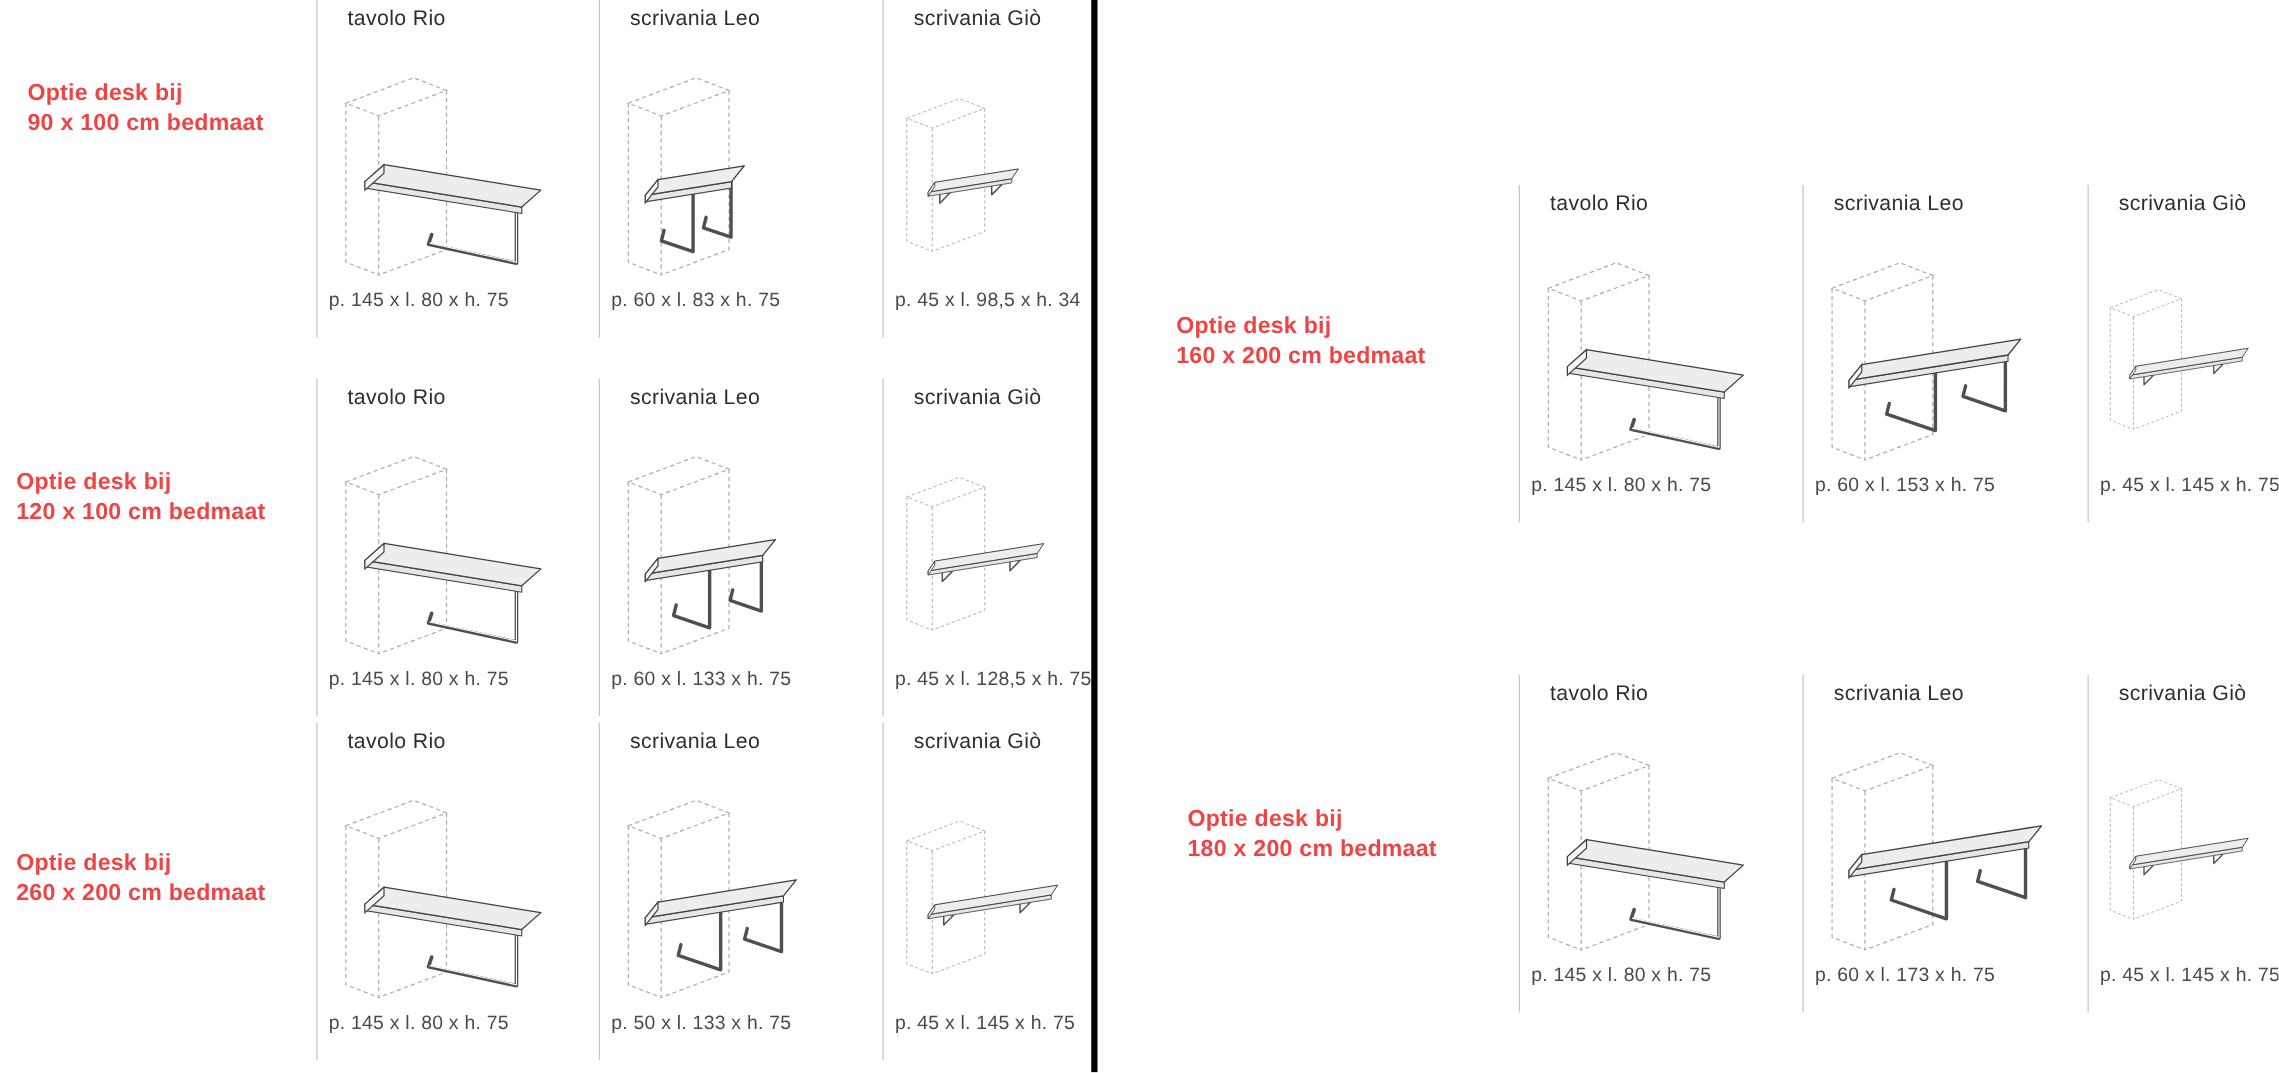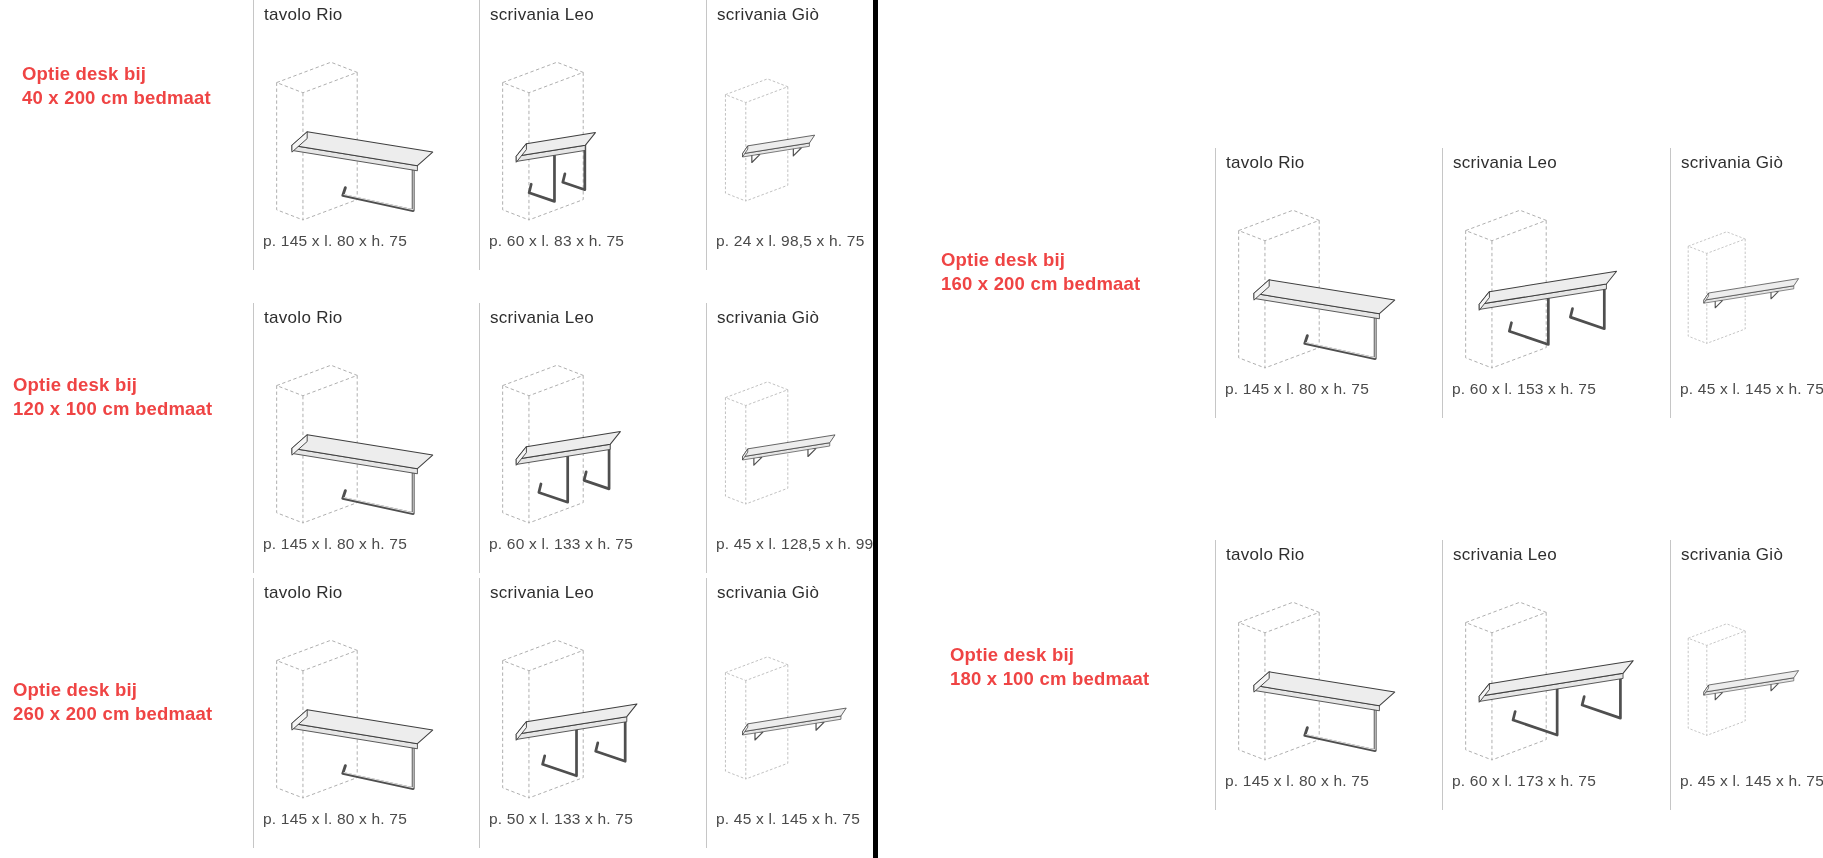--- a/index.html
+++ b/index.html
@@ -7,39 +7,39 @@
     position:relative;width:1823px;height:858px;background:#ffffff;
     font-family:"Liberation Sans",sans-serif;overflow:hidden;
   }
   .divider{position:absolute;top:0;width:5px;height:858px;background:#000;}
   .row-label{
     position:absolute;font-weight:bold;font-size:18.5px;line-height:24px;
     color:#ef4444;white-space:nowrap;letter-spacing:.2px;
   }
   .cell{position:absolute;height:270px;border-left:1px solid #c6c6c6;}
   .cell-title{
-    position:absolute;top:5px;left:10px;font-size:17px;color:#2e2e2e;
+    position:absolute;top:5px;left:24px;font-size:17px;color:#2e2e2e;
     letter-spacing:.3px;white-space:nowrap;
   }
   .cell-dims{
     position:absolute;bottom:20px;left:9px;font-size:15.5px;color:#4a4a4a;
     letter-spacing:.2px;white-space:nowrap;
   }
   .drawing{position:absolute;top:30px;left:4px;right:8px;bottom:28px;}
   .drawing svg{width:100%;height:100%;display:block;}
 </style>
 </head>
 <body>
 
 <div class="canvas">
   <div class="divider" style="left:873px;"></div>
   <div id="sections">
       <div class="row-label" style="left:22px;top:62px;">
         <div>Optie desk bij</div>
-        <div>40 x 200 cm bedmaat</div>
+        <div>90 x 100 cm bedmaat</div>
       </div>
       <div class="cell" style="left:253px;top:0px;width:222px;height:270px;">
           <div class="cell-title">tavolo Rio</div>
           <div class="drawing">
           <svg viewBox="0 0 230 250" preserveAspectRatio="xMinYMid meet">
             <g fill="none" stroke="#a9a9a9" stroke-width="1.1" stroke-dasharray="4 3">
       <path d="M22,62 L86,38 L117,50 L53,74 Z"></path>
       <path d="M22,62 L22,212 L53,224 L53,74"></path>
       <path d="M117,50 L117,200 L53,224"></path>
     </g>
@@ -85,21 +85,21 @@
     </g>
             <g>
     <path d="M62.2,151.4 L62.2,165.4 L74.2,153.4 Z" fill="#ffffff" stroke="#4f4f4f" stroke-width="1.8" stroke-linejoin="round"></path>
     <path d="M125.4,141.3 L125.4,155.3 L137.4,143.3 Z" fill="#ffffff" stroke="#4f4f4f" stroke-width="1.8" stroke-linejoin="round"></path>
     <path d="M48,152 L149.9,135.7 L149.9,140.7 L48,157 Z" fill="#e6e6e6" stroke="#3f3f3f" stroke-width="1"></path>
     <path d="M56,140 L157.9,123.7 L149.9,135.7 L48,152 Z" fill="#ededed" stroke="#3f3f3f" stroke-width="1.2" stroke-linejoin="round"></path>
     <path d="M56,140 L48,152 L48,157 L56,145 Z" fill="#f5f5f5" stroke="#3f3f3f" stroke-width="1.1"></path>
   </g>
           </svg>
         </div>
-          <div class="cell-dims">p. 24 x l. 98,5 x h. 75</div>
+          <div class="cell-dims">p. 45 x l. 98,5 x h. 34</div>
         </div>
       <div class="row-label" style="left:13px;top:373px;">
         <div>Optie desk bij</div>
         <div>120 x 100 cm bedmaat</div>
       </div>
       <div class="cell" style="left:253px;top:303px;width:222px;height:270px;">
           <div class="cell-title">tavolo Rio</div>
           <div class="drawing">
           <svg viewBox="0 0 230 250" preserveAspectRatio="xMinYMid meet">
             <g fill="none" stroke="#a9a9a9" stroke-width="1.1" stroke-dasharray="4 3">
@@ -149,21 +149,21 @@
     </g>
             <g>
     <path d="M65.3,150.9 L65.3,164.9 L77.3,152.9 Z" fill="#ffffff" stroke="#4f4f4f" stroke-width="1.8" stroke-linejoin="round"></path>
     <path d="M147.7,137.7 L147.7,151.7 L159.7,139.7 Z" fill="#ffffff" stroke="#4f4f4f" stroke-width="1.8" stroke-linejoin="round"></path>
     <path d="M48,152 L180.9,130.7 L180.9,135.7 L48,157 Z" fill="#e6e6e6" stroke="#3f3f3f" stroke-width="1"></path>
     <path d="M56,140 L188.9,118.7 L180.9,130.7 L48,152 Z" fill="#ededed" stroke="#3f3f3f" stroke-width="1.2" stroke-linejoin="round"></path>
     <path d="M56,140 L48,152 L48,157 L56,145 Z" fill="#f5f5f5" stroke="#3f3f3f" stroke-width="1.1"></path>
   </g>
           </svg>
         </div>
-          <div class="cell-dims">p. 45 x l. 128,5 x h. 99</div>
+          <div class="cell-dims">p. 45 x l. 128,5 x h. 75</div>
         </div>
       <div class="row-label" style="left:13px;top:678px;">
         <div>Optie desk bij</div>
         <div>260 x 200 cm bedmaat</div>
       </div>
       <div class="cell" style="left:253px;top:578px;width:222px;height:270px;">
           <div class="cell-title">tavolo Rio</div>
           <div class="drawing">
           <svg viewBox="0 0 230 250" preserveAspectRatio="xMinYMid meet">
             <g fill="none" stroke="#a9a9a9" stroke-width="1.1" stroke-dasharray="4 3">
@@ -281,21 +281,21 @@
     <path d="M48,152 L198,128 L198,133 L48,157 Z" fill="#e6e6e6" stroke="#3f3f3f" stroke-width="1"></path>
     <path d="M56,140 L206,116 L198,128 L48,152 Z" fill="#ededed" stroke="#3f3f3f" stroke-width="1.2" stroke-linejoin="round"></path>
     <path d="M56,140 L48,152 L48,157 L56,145 Z" fill="#f5f5f5" stroke="#3f3f3f" stroke-width="1.1"></path>
   </g>
           </svg>
         </div>
           <div class="cell-dims">p. 45 x l. 145 x h. 75</div>
         </div>
       <div class="row-label" style="left:950px;top:643px;">
         <div>Optie desk bij</div>
-        <div>180 x 100 cm bedmaat</div>
+        <div>180 x 200 cm bedmaat</div>
       </div>
       <div class="cell" style="left:1215px;top:540px;width:223px;height:270px;">
           <div class="cell-title">tavolo Rio</div>
           <div class="drawing">
           <svg viewBox="0 0 230 250" preserveAspectRatio="xMinYMid meet">
             <g fill="none" stroke="#a9a9a9" stroke-width="1.1" stroke-dasharray="4 3">
       <path d="M22,62 L86,38 L117,50 L53,74 Z"></path>
       <path d="M22,62 L22,212 L53,224 L53,74"></path>
       <path d="M117,50 L117,200 L53,224"></path>
     </g>

